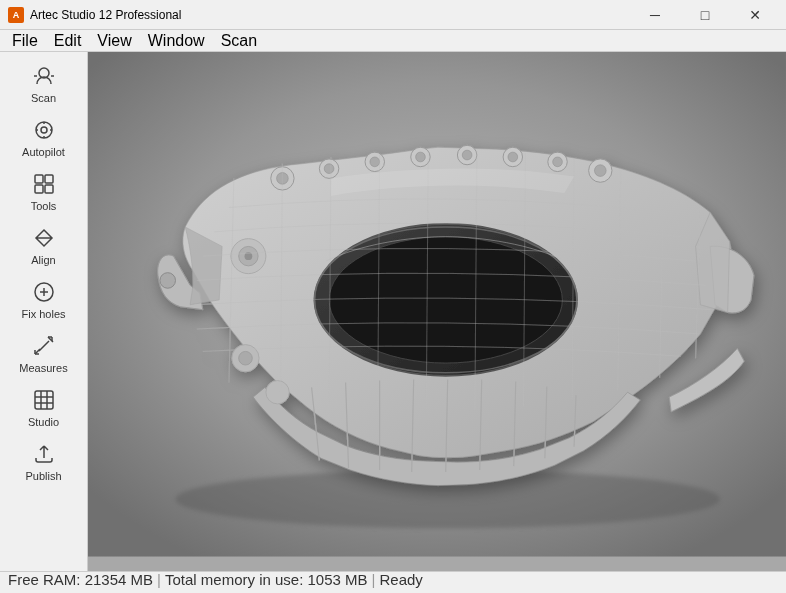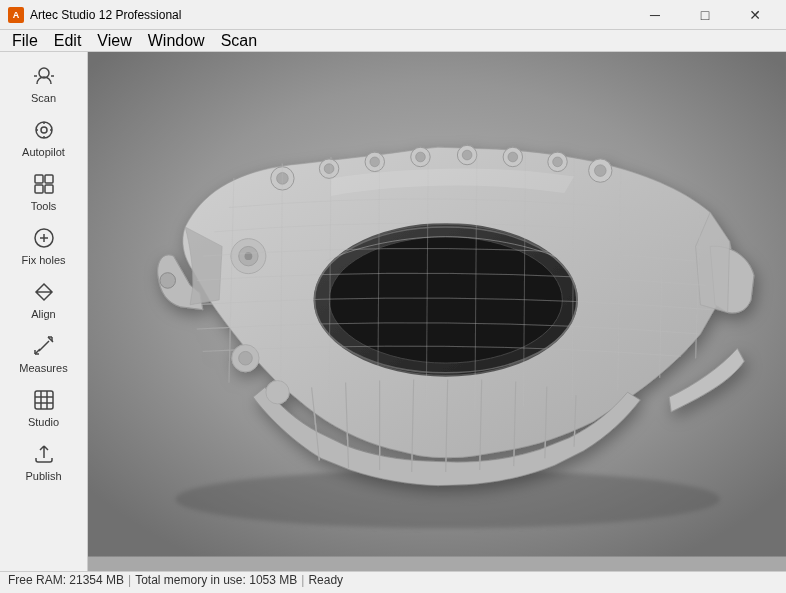--- a/index.html
+++ b/index.html
@@ -133,21 +133,21 @@
     }
 
     
     #statusbar {
       height: 16px;
       background: #f0f0f0;
       border-top: 1px solid #ccc;
       display: flex;
       align-items: center;
       padding: 0 8px;
-      font-size: 12px;
+      font-size: 15px;
       color: #333;
       gap: 4px;
     }
     #statusbar .sep { color: #999; }
   </style>
 </head>
 <body>
 
 <div id="titlebar">
   <div class="app-icon">
@@ -201,33 +201,33 @@
             <rect x="13" y="3" width="8" height="8" rx="1"></rect>
             <rect x="3" y="13" width="8" height="8" rx="1"></rect>
             <rect x="13" y="13" width="8" height="8" rx="1"></rect>
           </svg>
         </div>
         <span>Tools</span>
       </div>
       <div class="sidebar-item">
         <div class="icon-box">
           <svg viewBox="0 0 24 24" fill="none" stroke="#444" stroke-width="1.5">
+            <path d="M4 12h16M12 4l8 8-8 8-8-8z"></path>
+          </svg>
+        </div>
+        <span>Align</span>
+      </div>
+      <div class="sidebar-item">
+        <div class="icon-box">
+          <svg viewBox="0 0 24 24" fill="none" stroke="#444" stroke-width="1.5">
             <circle cx="12" cy="12" r="9"></circle>
             <path d="M12 8v8M8 12h8"></path>
           </svg>
         </div>
         <span>Fix holes</span>
-      </div>
-      <div class="sidebar-item">
-        <div class="icon-box">
-          <svg viewBox="0 0 24 24" fill="none" stroke="#444" stroke-width="1.5">
-            <path d="M4 12h16M12 4l8 8-8 8-8-8z"></path>
-          </svg>
-        </div>
-        <span>Align</span>
       </div>
       <div class="sidebar-item">
         <div class="icon-box">
           <svg viewBox="0 0 24 24" fill="none" stroke="#444" stroke-width="1.5">
             <path d="M3 20l5-5M16 3l5 5M7 17l10-10"></path>
             <path d="M3 20v-4M7 20H3M16 3h4M20 3v4"></path>
           </svg>
         </div>
         <span>Measures</span>
       </div>

